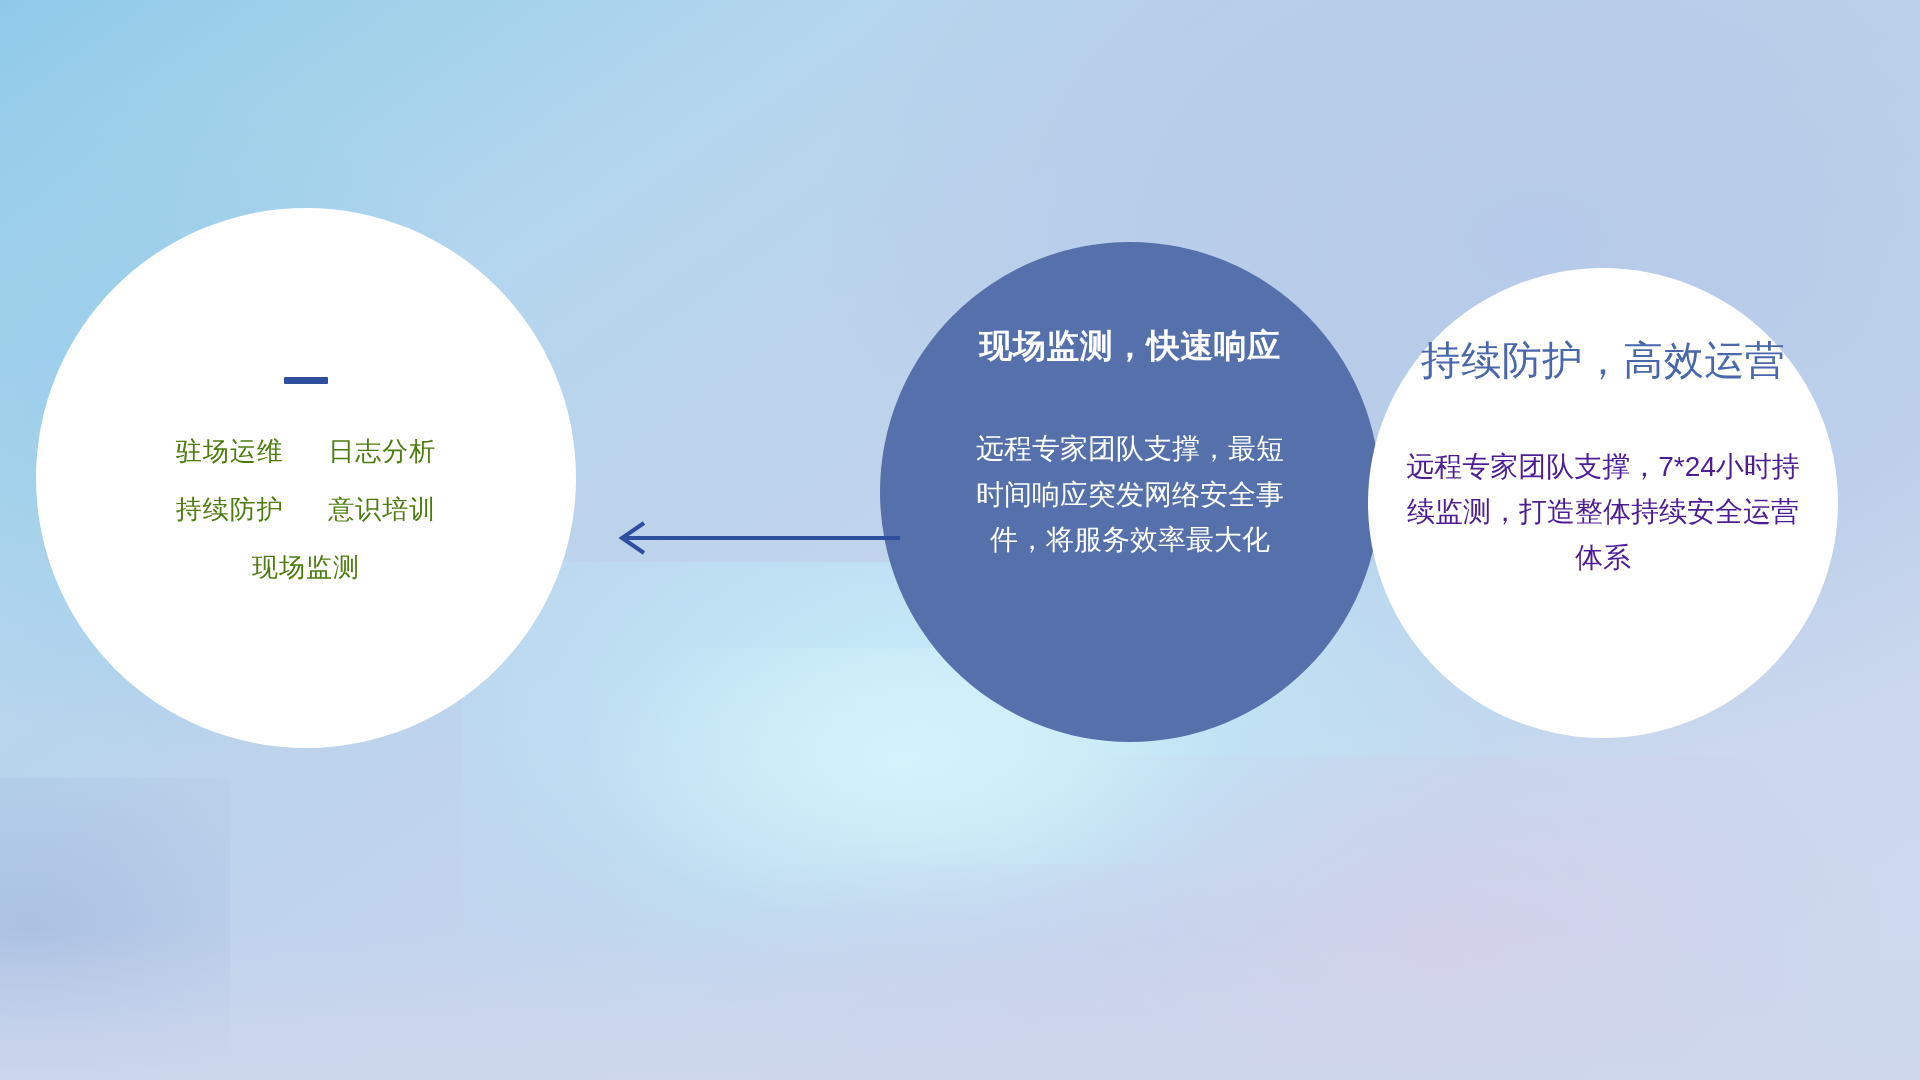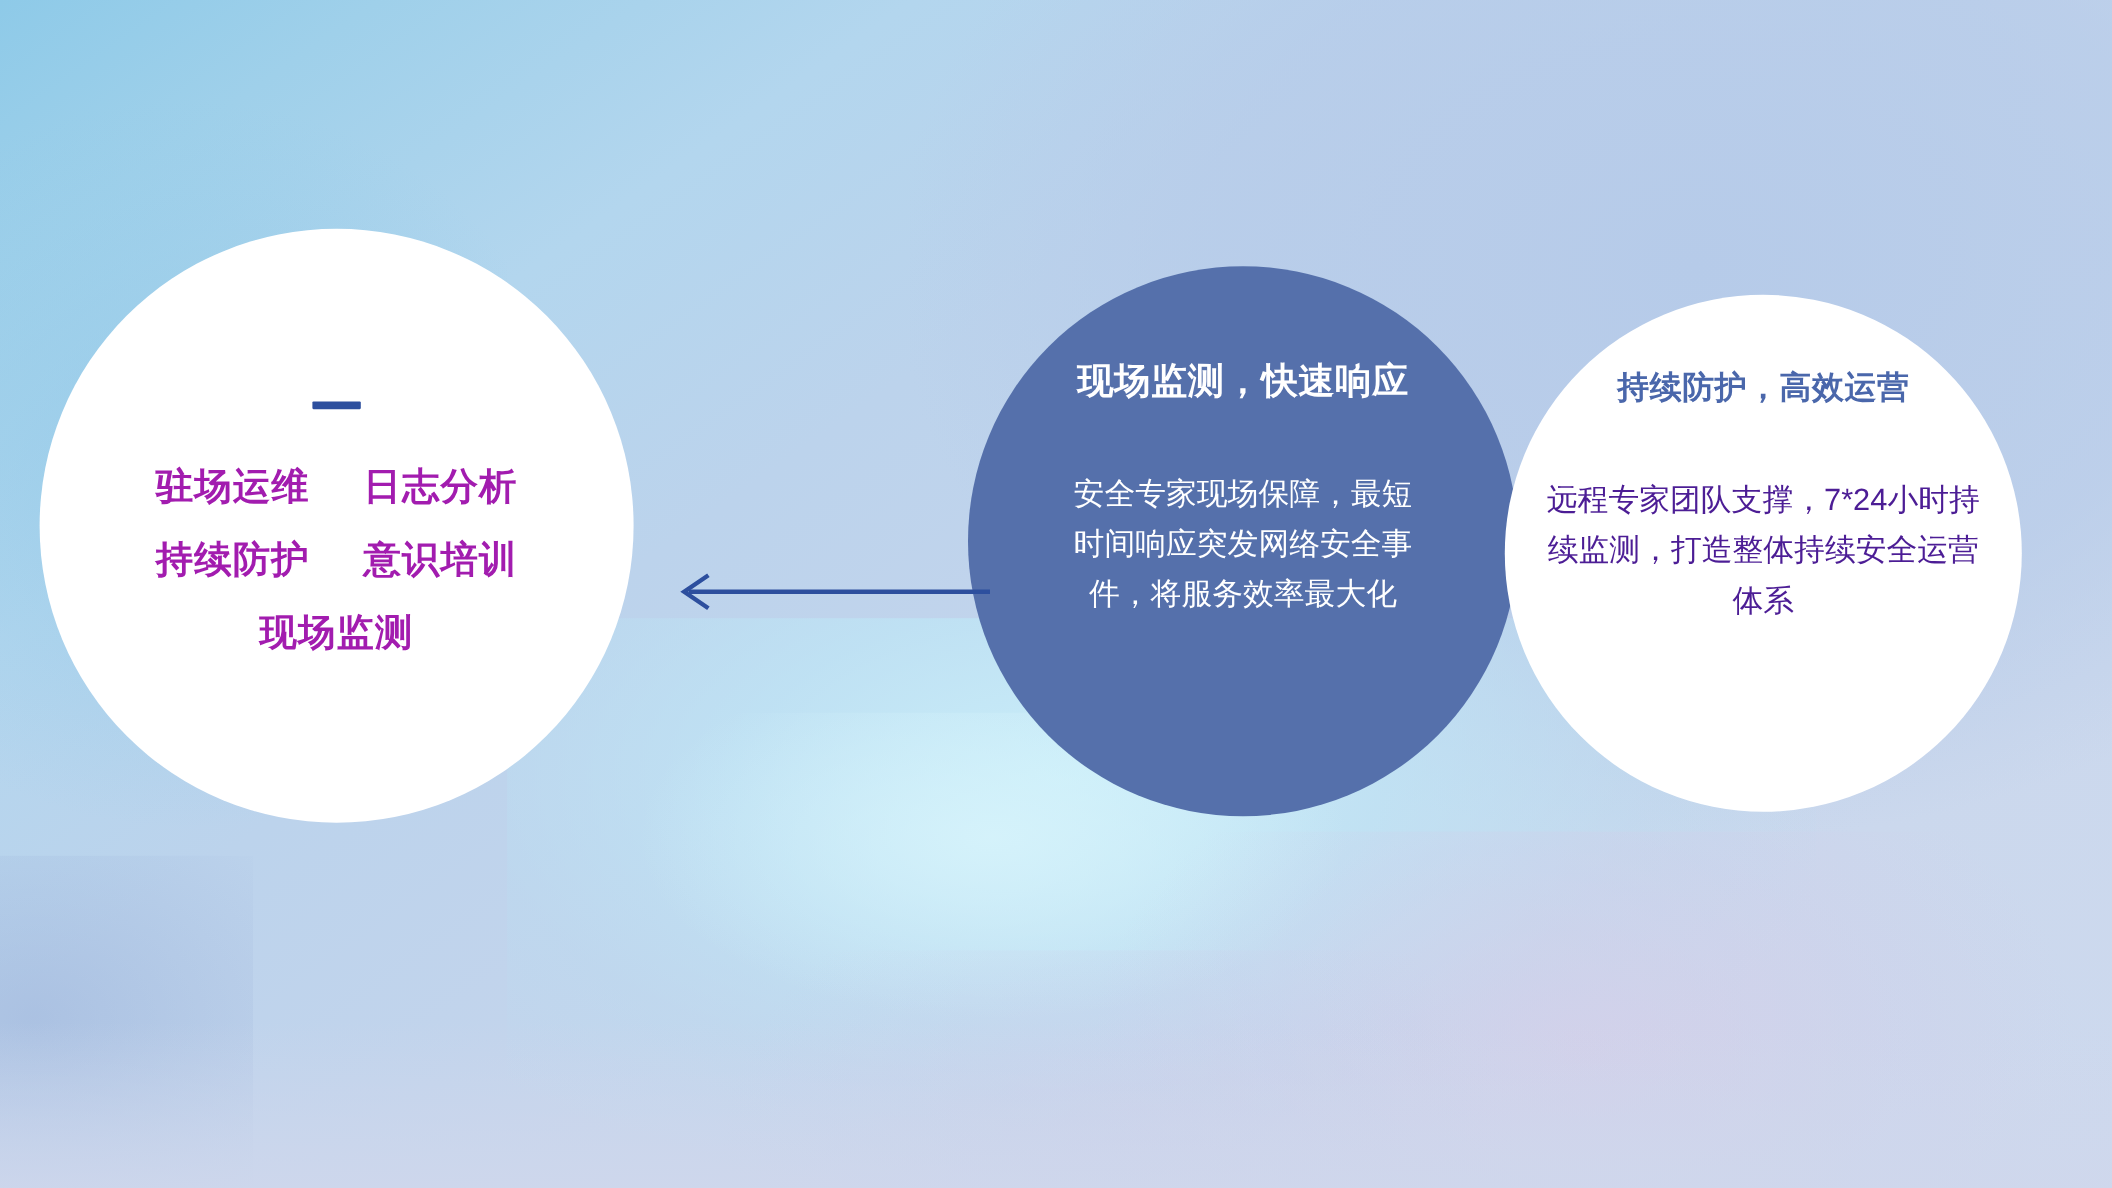--- a/index.html
+++ b/index.html
@@ -93,23 +93,23 @@
     align-items:center; justify-content:center;
     padding:0 44px;
   }
   #left-dash {
     width:44px; height:7px;
     background:#2d4f9e;
     margin-bottom:54px;
     border-radius:1px;
   }
   .left-line {
-    color:#a21caf;
-    font-size:34px;
-    font-weight:bold;
+    color:#4d7c0f;
+    font-size:26px;
+    font-weight:normal;
     letter-spacing:1px;
     line-height:1.0;
     white-space:nowrap;
     margin-bottom:32px;
   }
   .left-line:last-child { margin-bottom:0; }
   .left-line .gap { display:inline-block; width:28px; }
 
   
   #mid-content {
@@ -138,22 +138,22 @@
   
   #right-content {
     position:absolute; left:0; top:0; width:100%; height:100%;
     display:flex; flex-direction:column;
     align-items:center; justify-content:flex-start;
     padding:70px 30px 0 30px;
     text-align:center;
   }
   #right-heading {
     color:#4a67ab;
-    font-size:29px;
-    font-weight:bold;
+    font-size:40px;
+    font-weight:normal;
     letter-spacing:0.5px;
     white-space:nowrap;
     line-height:1.1;
   }
   #right-body {
     color:#4c1d95;
     font-size:28px;
     line-height:1.62;
     margin-top:62px;
     max-width:400px;
@@ -207,21 +207,21 @@
 <div id="arrow">
   <svg width="300" height="46" viewBox="0 0 300 46">
     <line x1="300" y1="23" x2="26" y2="23" stroke="#2d4f9e" stroke-width="4"></line>
     <polyline points="44,8 22,23 44,38" fill="none" stroke="#2d4f9e" stroke-width="4" stroke-linejoin="miter" stroke-linecap="butt"></polyline>
   </svg>
 </div>
 
 <div class="circle" id="circle-mid">
   <div id="mid-content">
     <div id="mid-heading">现场监测，快速响应</div>
-    <div id="mid-body">安全专家现场保障，最短时间响应突发网络安全事件，将服务效率最大化</div>
+    <div id="mid-body">远程专家团队支撑，最短时间响应突发网络安全事件，将服务效率最大化</div>
   </div>
 </div>
 
 <div class="circle" id="circle-right">
   <div id="right-content">
     <div id="right-heading">持续防护，高效运营</div>
     <div id="right-body">远程专家团队支撑，7*24小时持续监测，打造整体持续安全运营体系</div>
   </div>
 </div>
 

